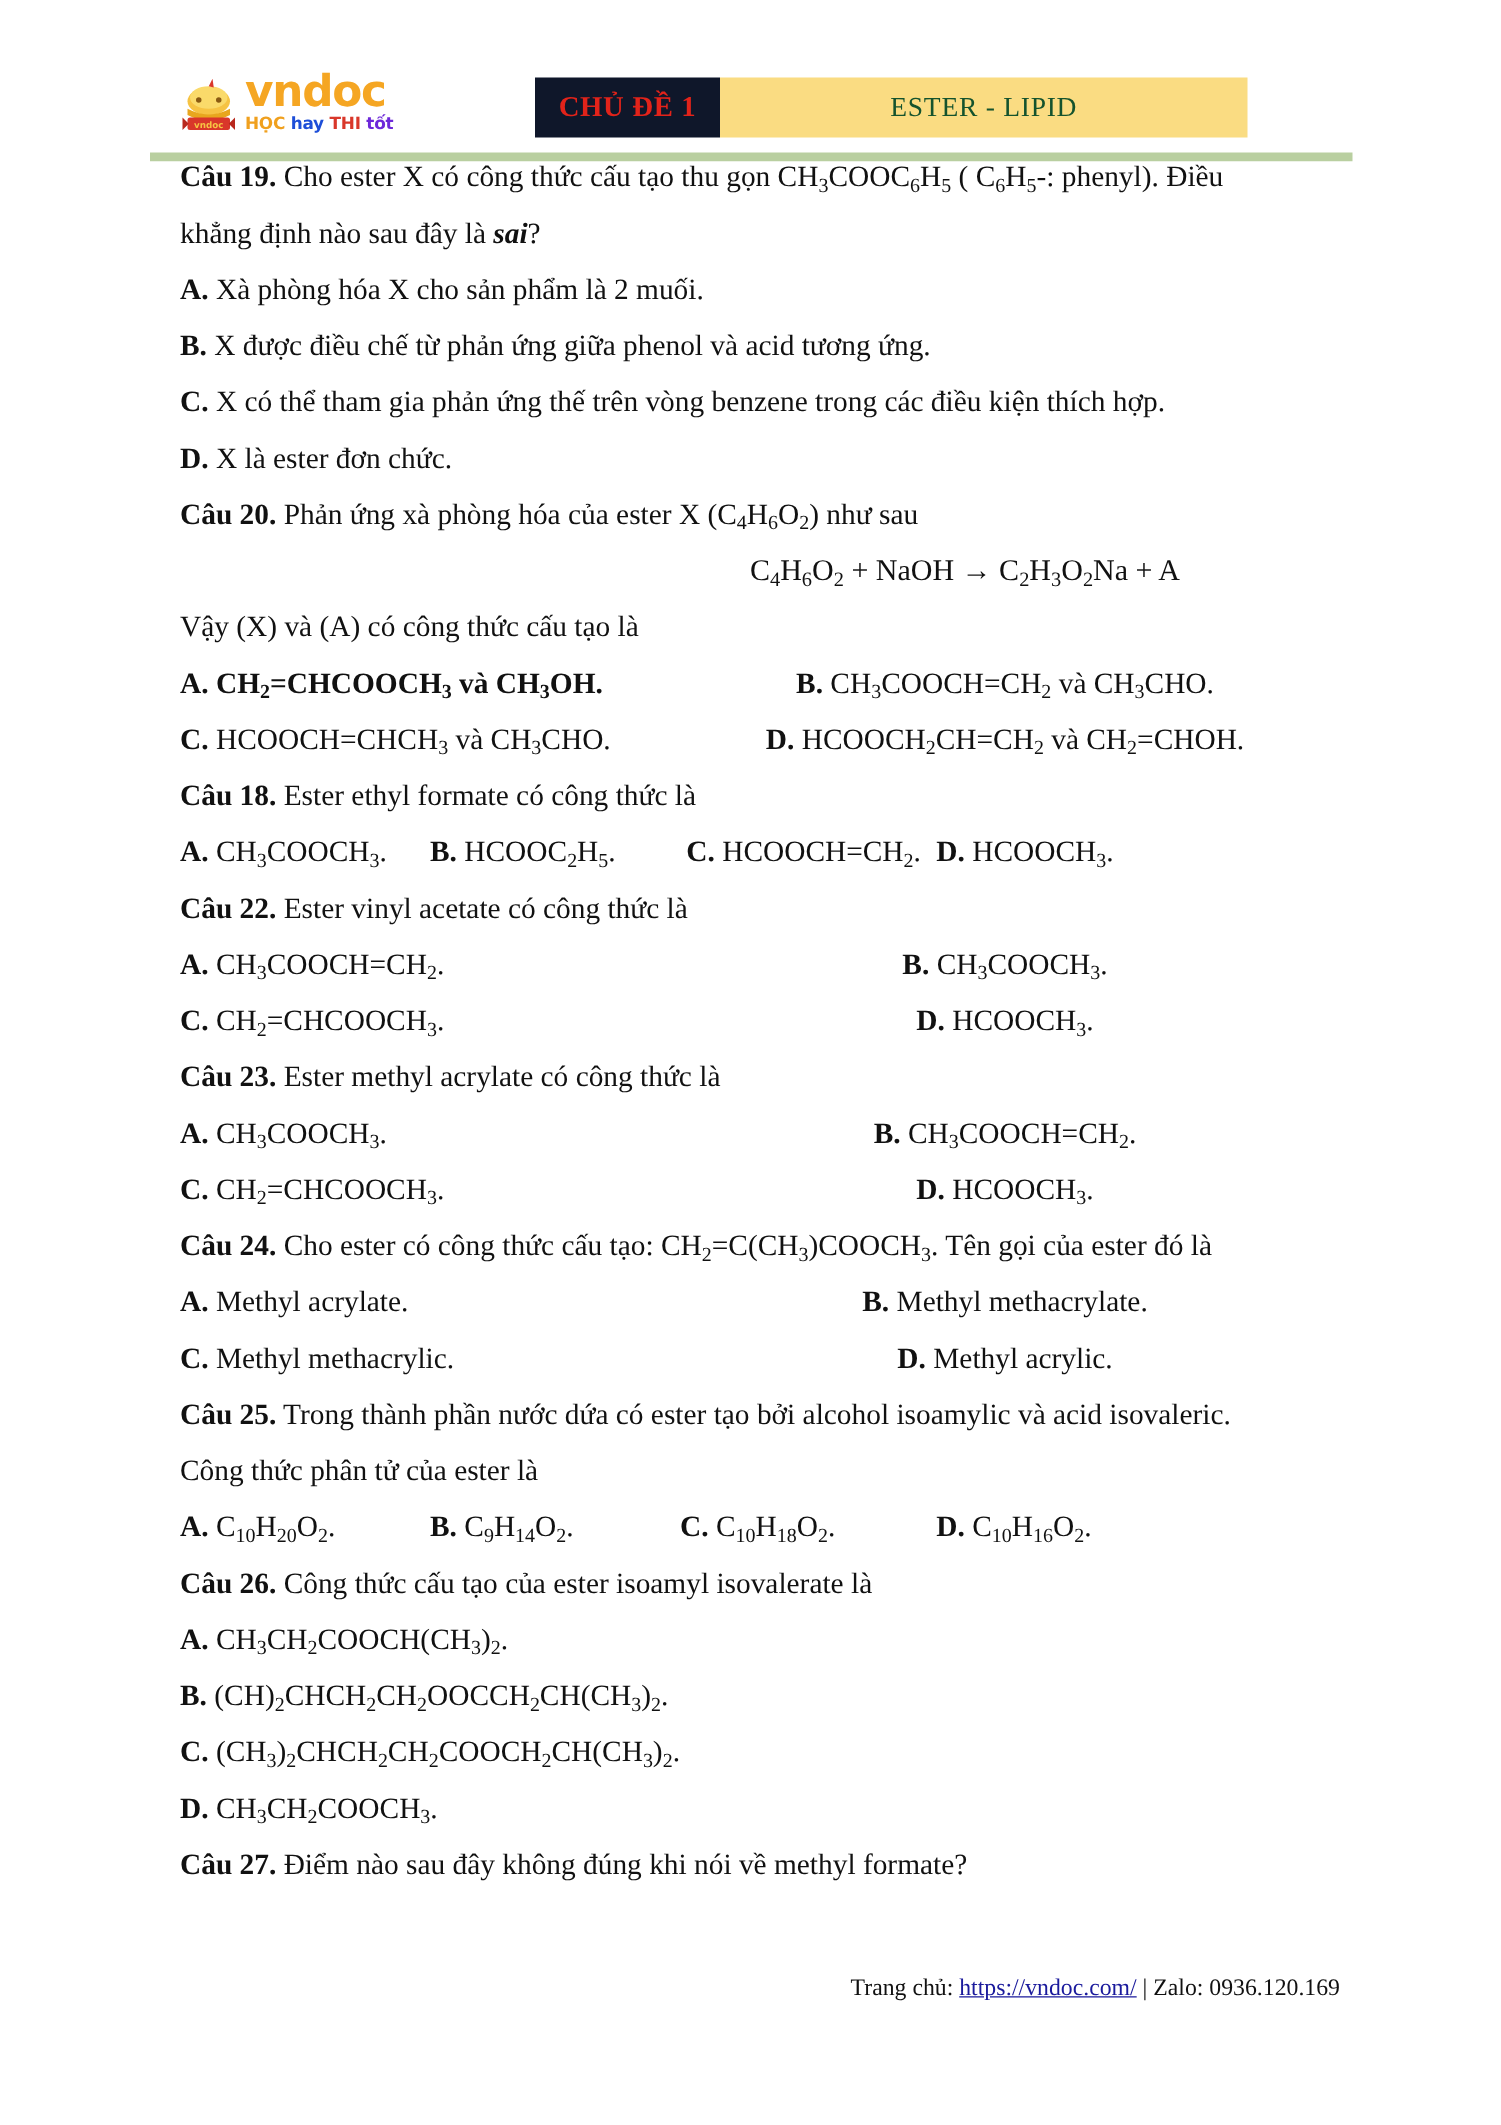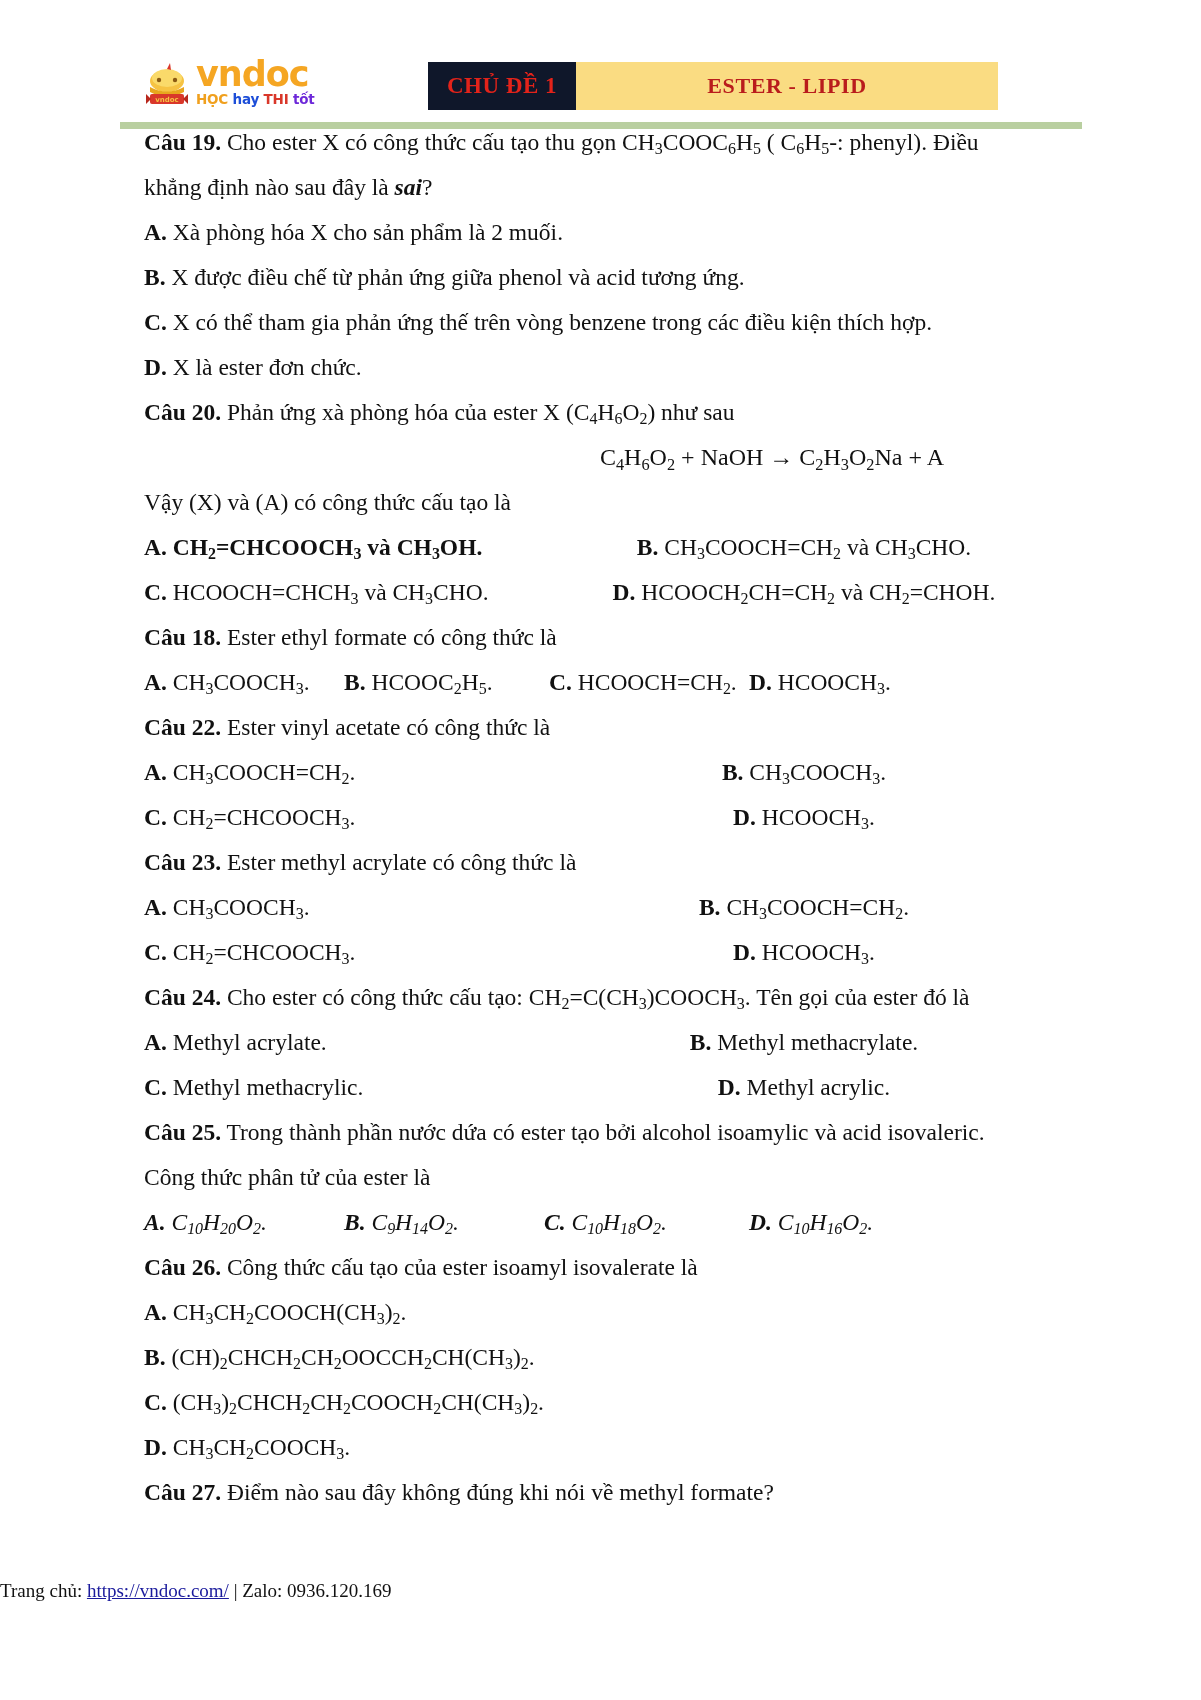--- a/index.html
+++ b/index.html
@@ -91,23 +91,23 @@
   }
   .banner-right {
     background: #fadc82;
     width: 422px;
     display: flex;
     align-items: center;
     justify-content: center;
   }
   .banner-right span {
     font-family: "Liberation Serif", serif;
-    font-weight: 700;
+    font-weight: 400;
     font-size: 22px;
-    color: #b91c1c;
+    color: #14532d;
     letter-spacing: 0.6px;
   }
 
   .green-rule {
     position: absolute;
     left: 120px;
     top: 122px;
     width: 962px;
     height: 7px;
     background: #b9cfa0;
@@ -146,33 +146,33 @@
   }
   .col-a { width: 400px; flex: none; }
   .col-b { flex: 1; text-align: center; }
 
   .four-col { display: flex; }
   .fc1 { width: 200px; flex: none; }
   .fc2 { width: 205px; flex: none; }
   .fc3 { width: 200px; flex: none; }
   .fc4 { flex: 1; }
 
-  .q25-opts { display: flex; font-style: italic; }
+  .q25-opts { display: flex; }
   .q25-opts > div:nth-child(1) { width: 200px; flex:none; }
   .q25-opts > div:nth-child(2) { width: 200px; flex:none; }
   .q25-opts > div:nth-child(3) { width: 205px; flex:none; }
   .q25-opts > div:nth-child(4) { flex: 1; }
 
   
   .footer {
     position: absolute;
     left: 0;
     top: 1580px;
     width: 1072px;
-    text-align: left;
+    text-align: right;
     font-size: 19px;
     color: #111;
   }
   .footer a {
     color: #1a1a9c;
     text-decoration: underline;
   }
 </style>
 </head>
 <body>

